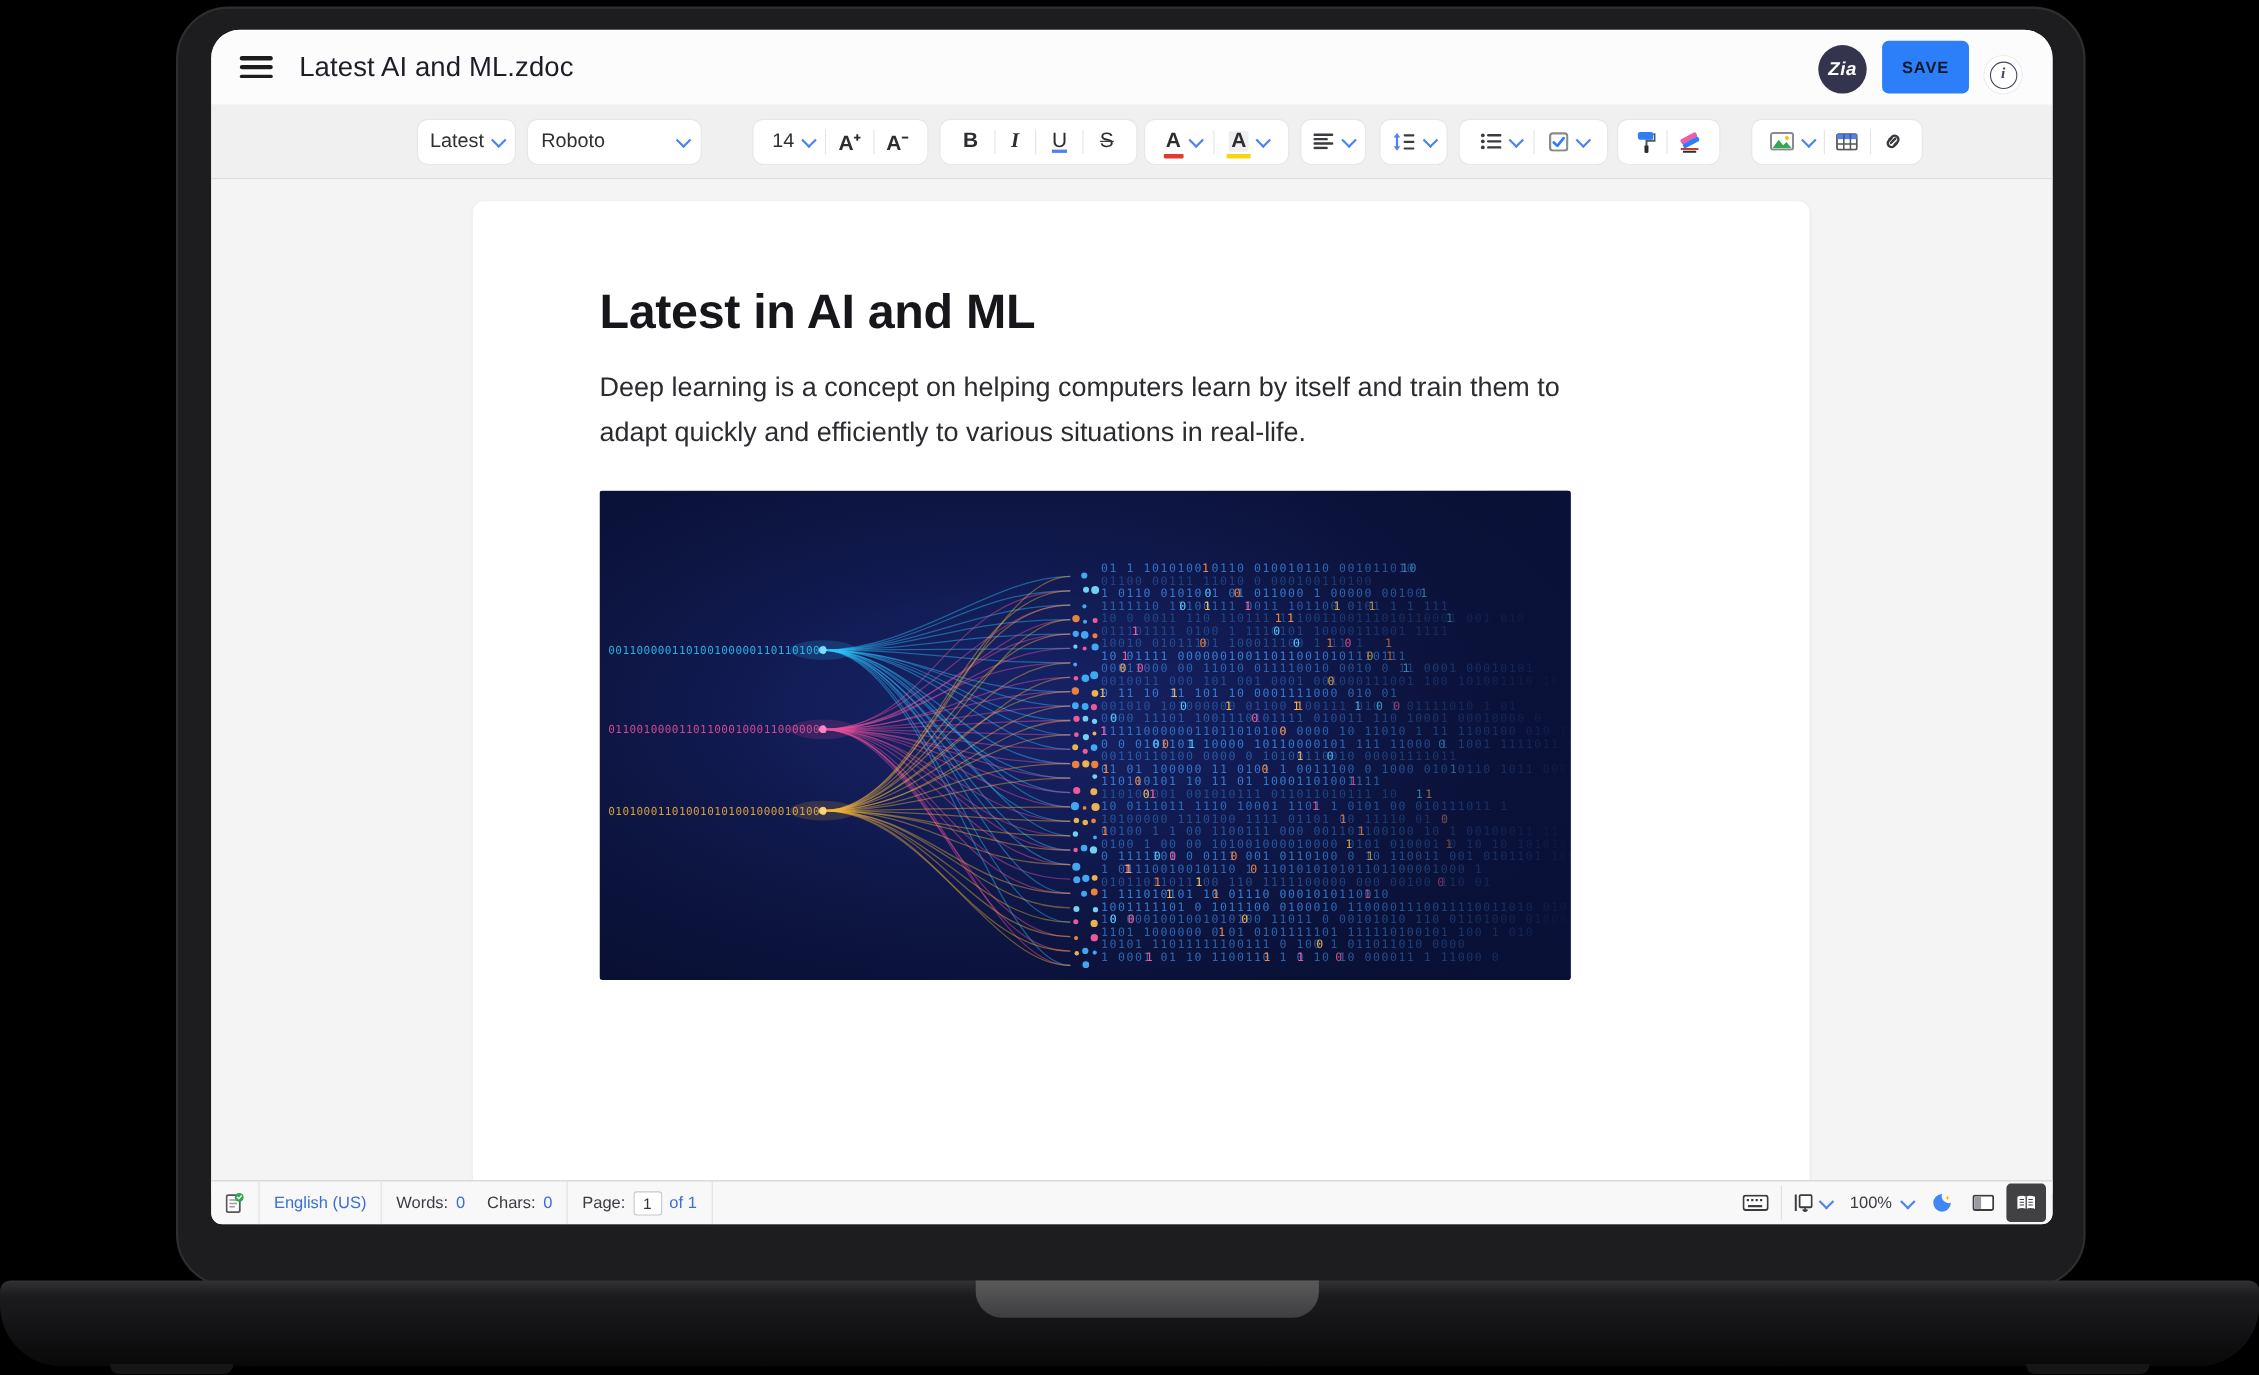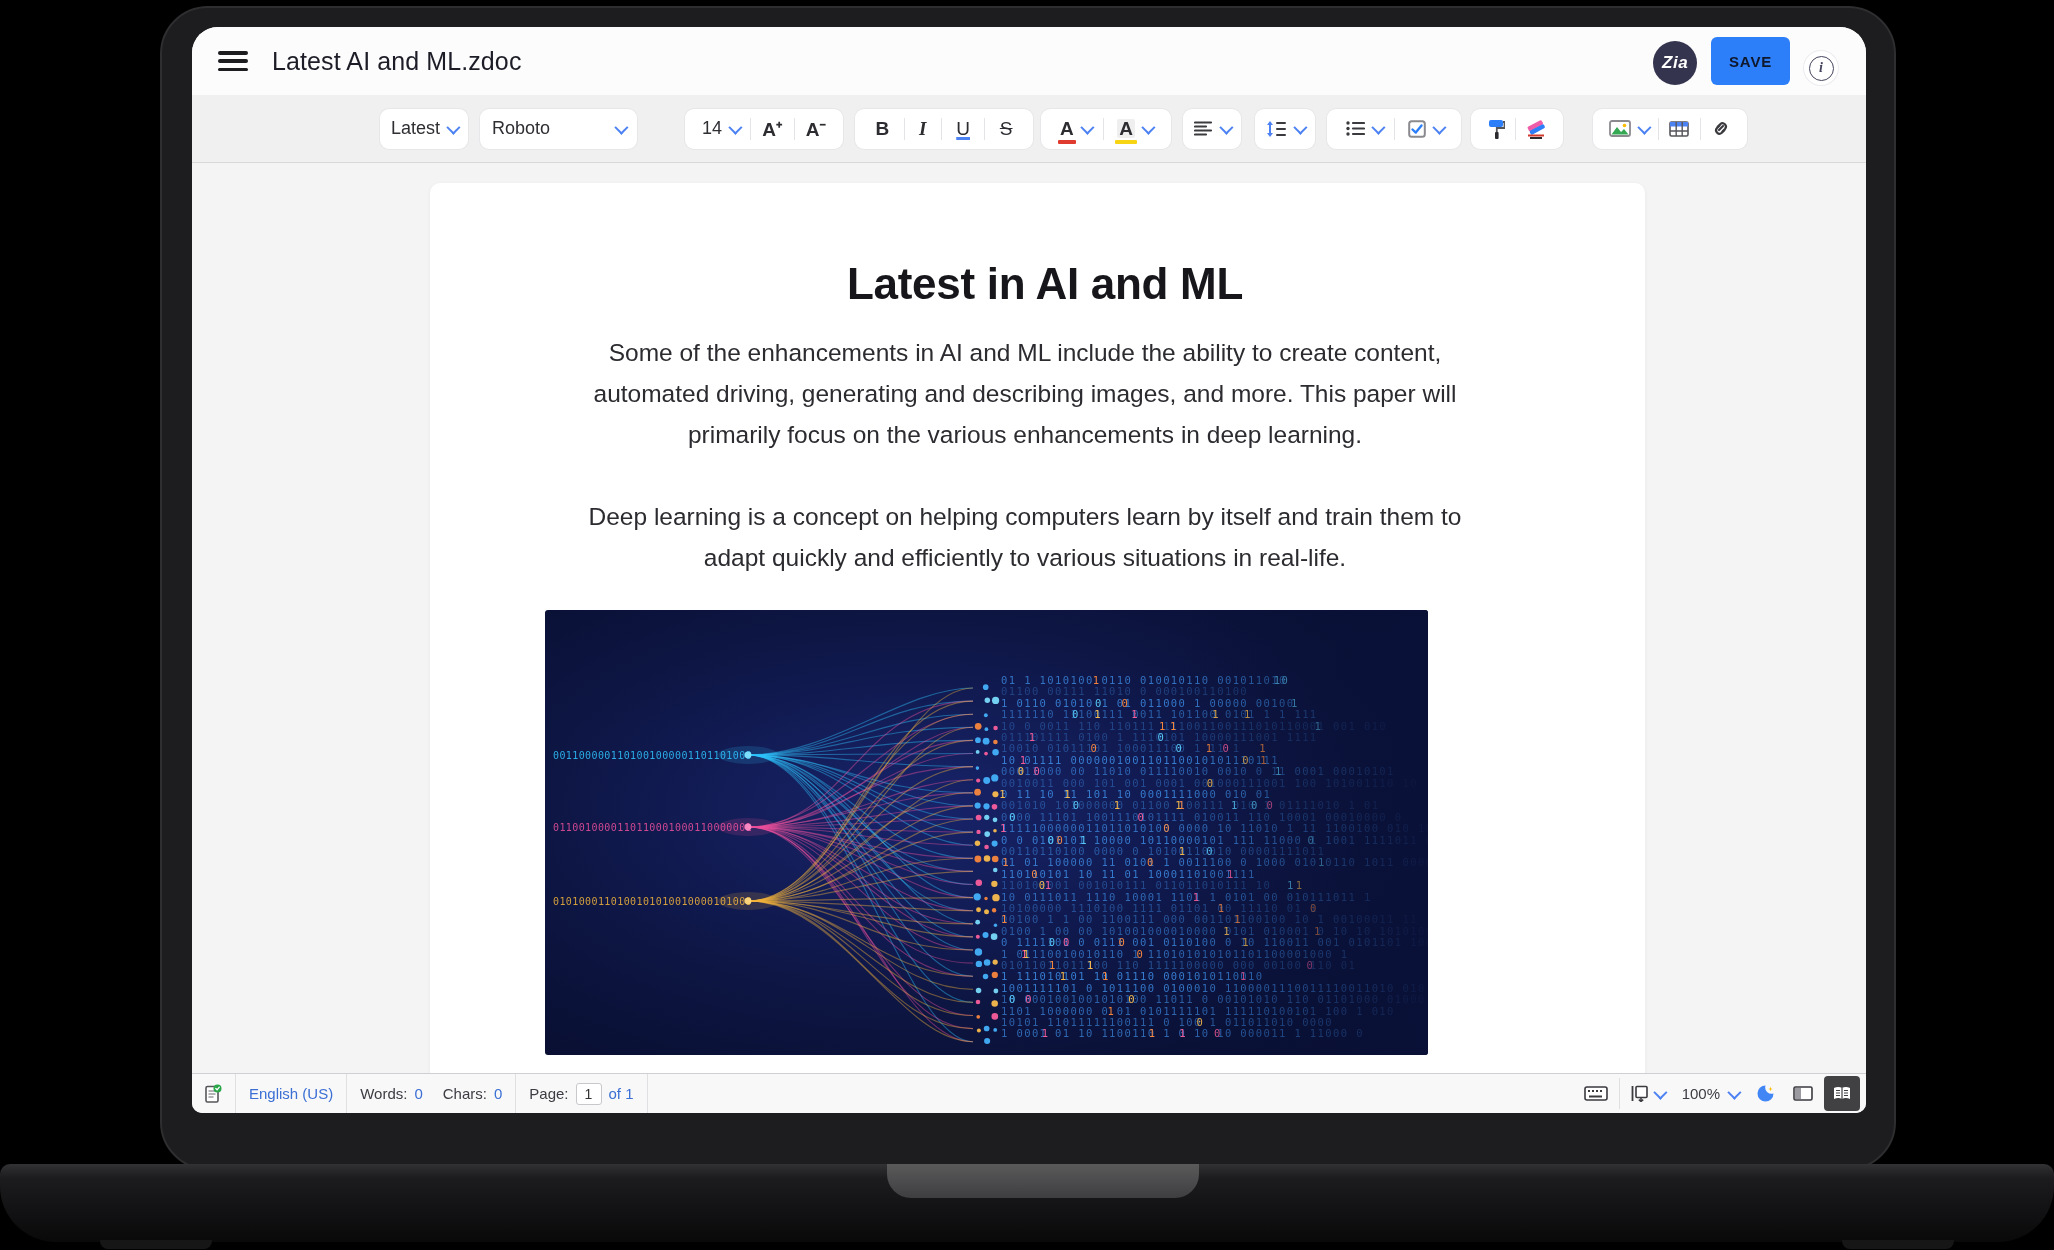--- a/index.html
+++ b/index.html
@@ -47,21 +47,21 @@
   .b-bold{font-weight:800;}
   .b-italic{font-style:italic;font-family:"Liberation Serif",serif;font-weight:700;}
   .b-under{text-decoration:underline;text-decoration-color:#4d82f3;text-decoration-thickness:2.5px;}
   .b-strike{text-decoration:line-through;}
   .a-mark{position:relative;font-size:19px;font-weight:700;color:#2c2c31;line-height:1;}
   .a-mark .bar{position:absolute;left:-2px;right:-2px;bottom:-6px;height:4px;border-radius:1px;}
 
   
   .canvas{position:absolute;left:0;top:136px;width:100%;height:922px;background:#f4f4f5;}
   .page{position:absolute;left:238px;top:20px;width:1215px;height:902px;background:#fff;border-radius:10px 10px 0 0;
-        box-shadow:0 1px 4px rgba(0,0,0,.05);text-align:center;}
+        box-shadow:0 1px 4px rgba(0,0,0,.05);}
   .page-inner{padding:75px 100px 0 115px;}
   .doc-h1{font-size:44px;line-height:1.18;font-weight:700;color:#17171b;letter-spacing:-.3px;margin:0 0 22px 0;}
   .doc-p{font-size:24.5px;line-height:41px;color:#2b2b30;margin:0 0 41px 0;white-space:pre-line;width:960px;}
   .doc-fig{display:block;width:883px;height:445px;margin-top:-9px;border-radius:3px;cursor:pointer;}
 
   
   .statusbar{position:absolute;left:0;bottom:0;width:100%;height:40px;background:#f8f8f9;border-top:1px solid #cfcfd3;
              display:flex;align-items:stretch;font-size:15px;color:#3c3c43;box-sizing:border-box;}
   .scell{display:flex;align-items:center;padding:0 13px;border-right:1px solid #e0e0e3;gap:7px;cursor:pointer;}
   .blue{color:#3b6fd4;}
@@ -255,23 +255,20 @@
             </g>
           </svg>
         </span>
       </div>
     </div>
 
     <div class="canvas">
       <div class="page">
         <div class="page-inner">
           <h1 class="doc-h1">Latest in AI and ML</h1>
-          <p class="doc-p">Some of the enhancements in AI and ML include the ability to create content,
-automated driving, generating and describing images, and more. This paper will
-primarily focus on the various enhancements in deep learning.</p>
           <p class="doc-p">Deep learning is a concept on helping computers learn by itself and train them to
 adapt quickly and efficiently to various situations in real-life.</p>
           <svg id="neural-svg" class="doc-fig" viewBox="0 0 883 445" preserveAspectRatio="none">
             <defs>
               <radialGradient id="figbg" cx="42%" cy="45%" r="80%">
                 <stop offset="0%" stop-color="#18246b"></stop>
                 <stop offset="55%" stop-color="#0d1542"></stop>
                 <stop offset="100%" stop-color="#070d2b"></stop>
               </radialGradient>
               <linearGradient id="figfade" x1="0" y1="0" x2="1" y2="0">

